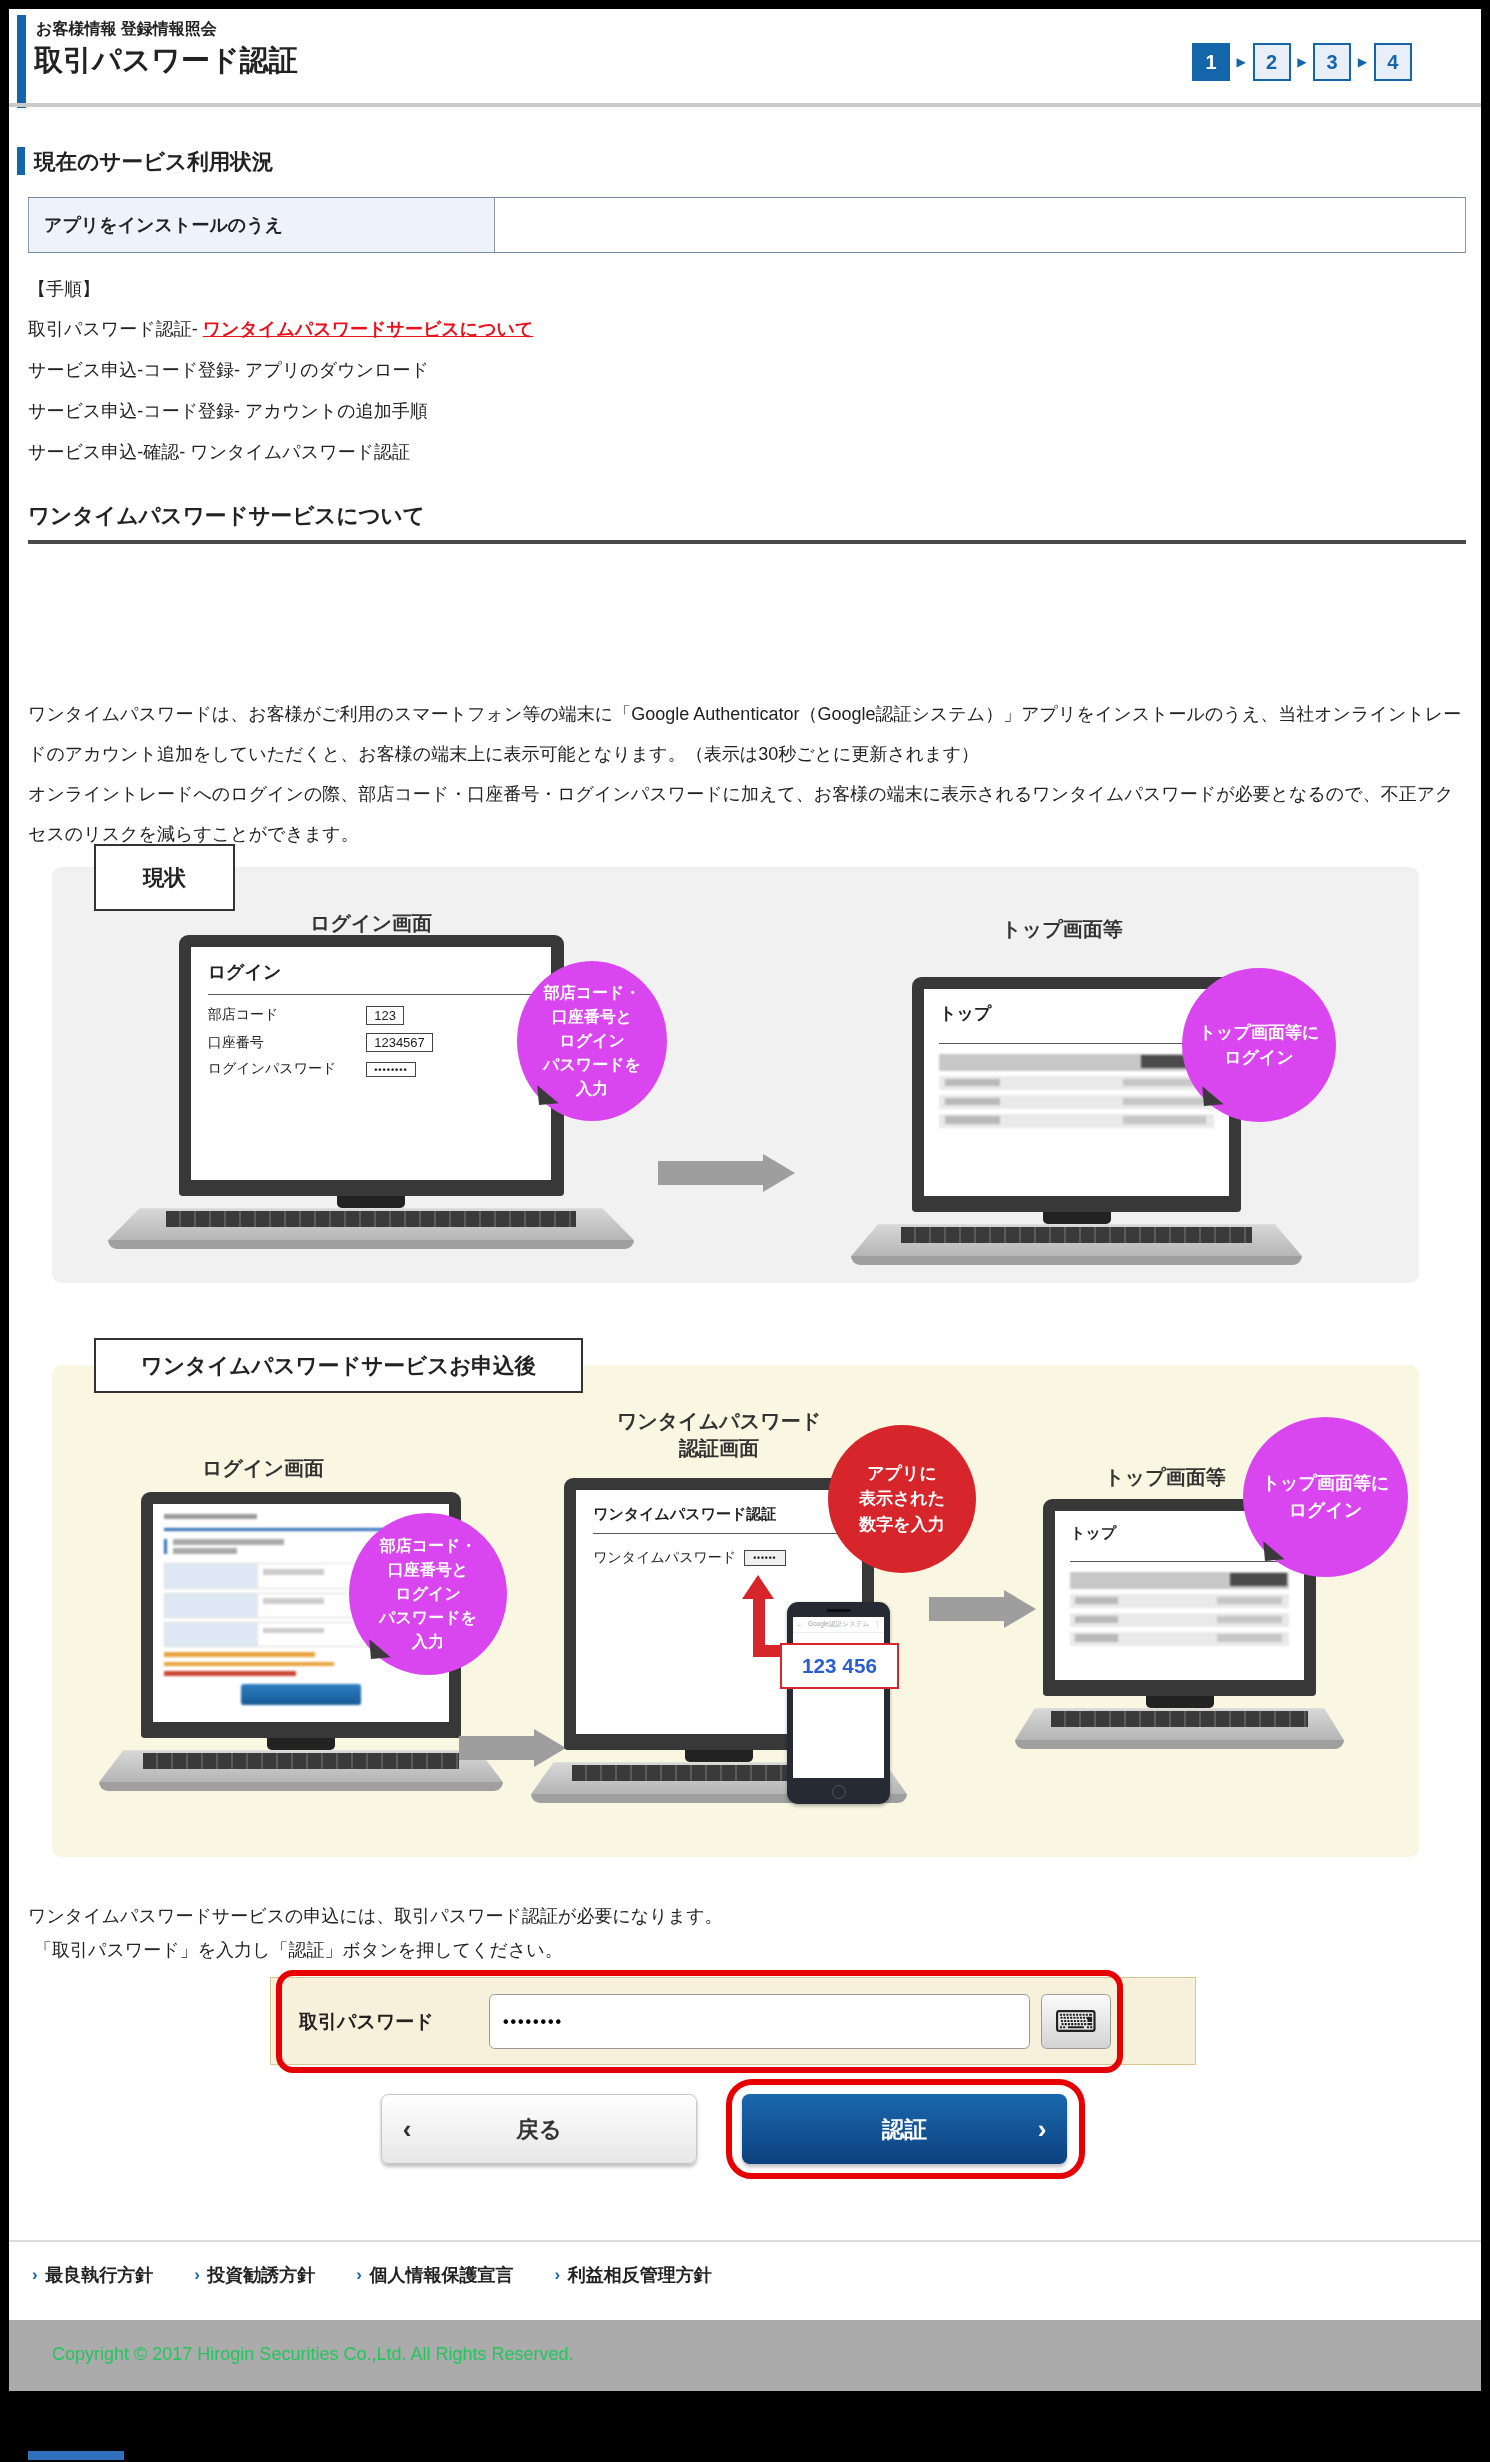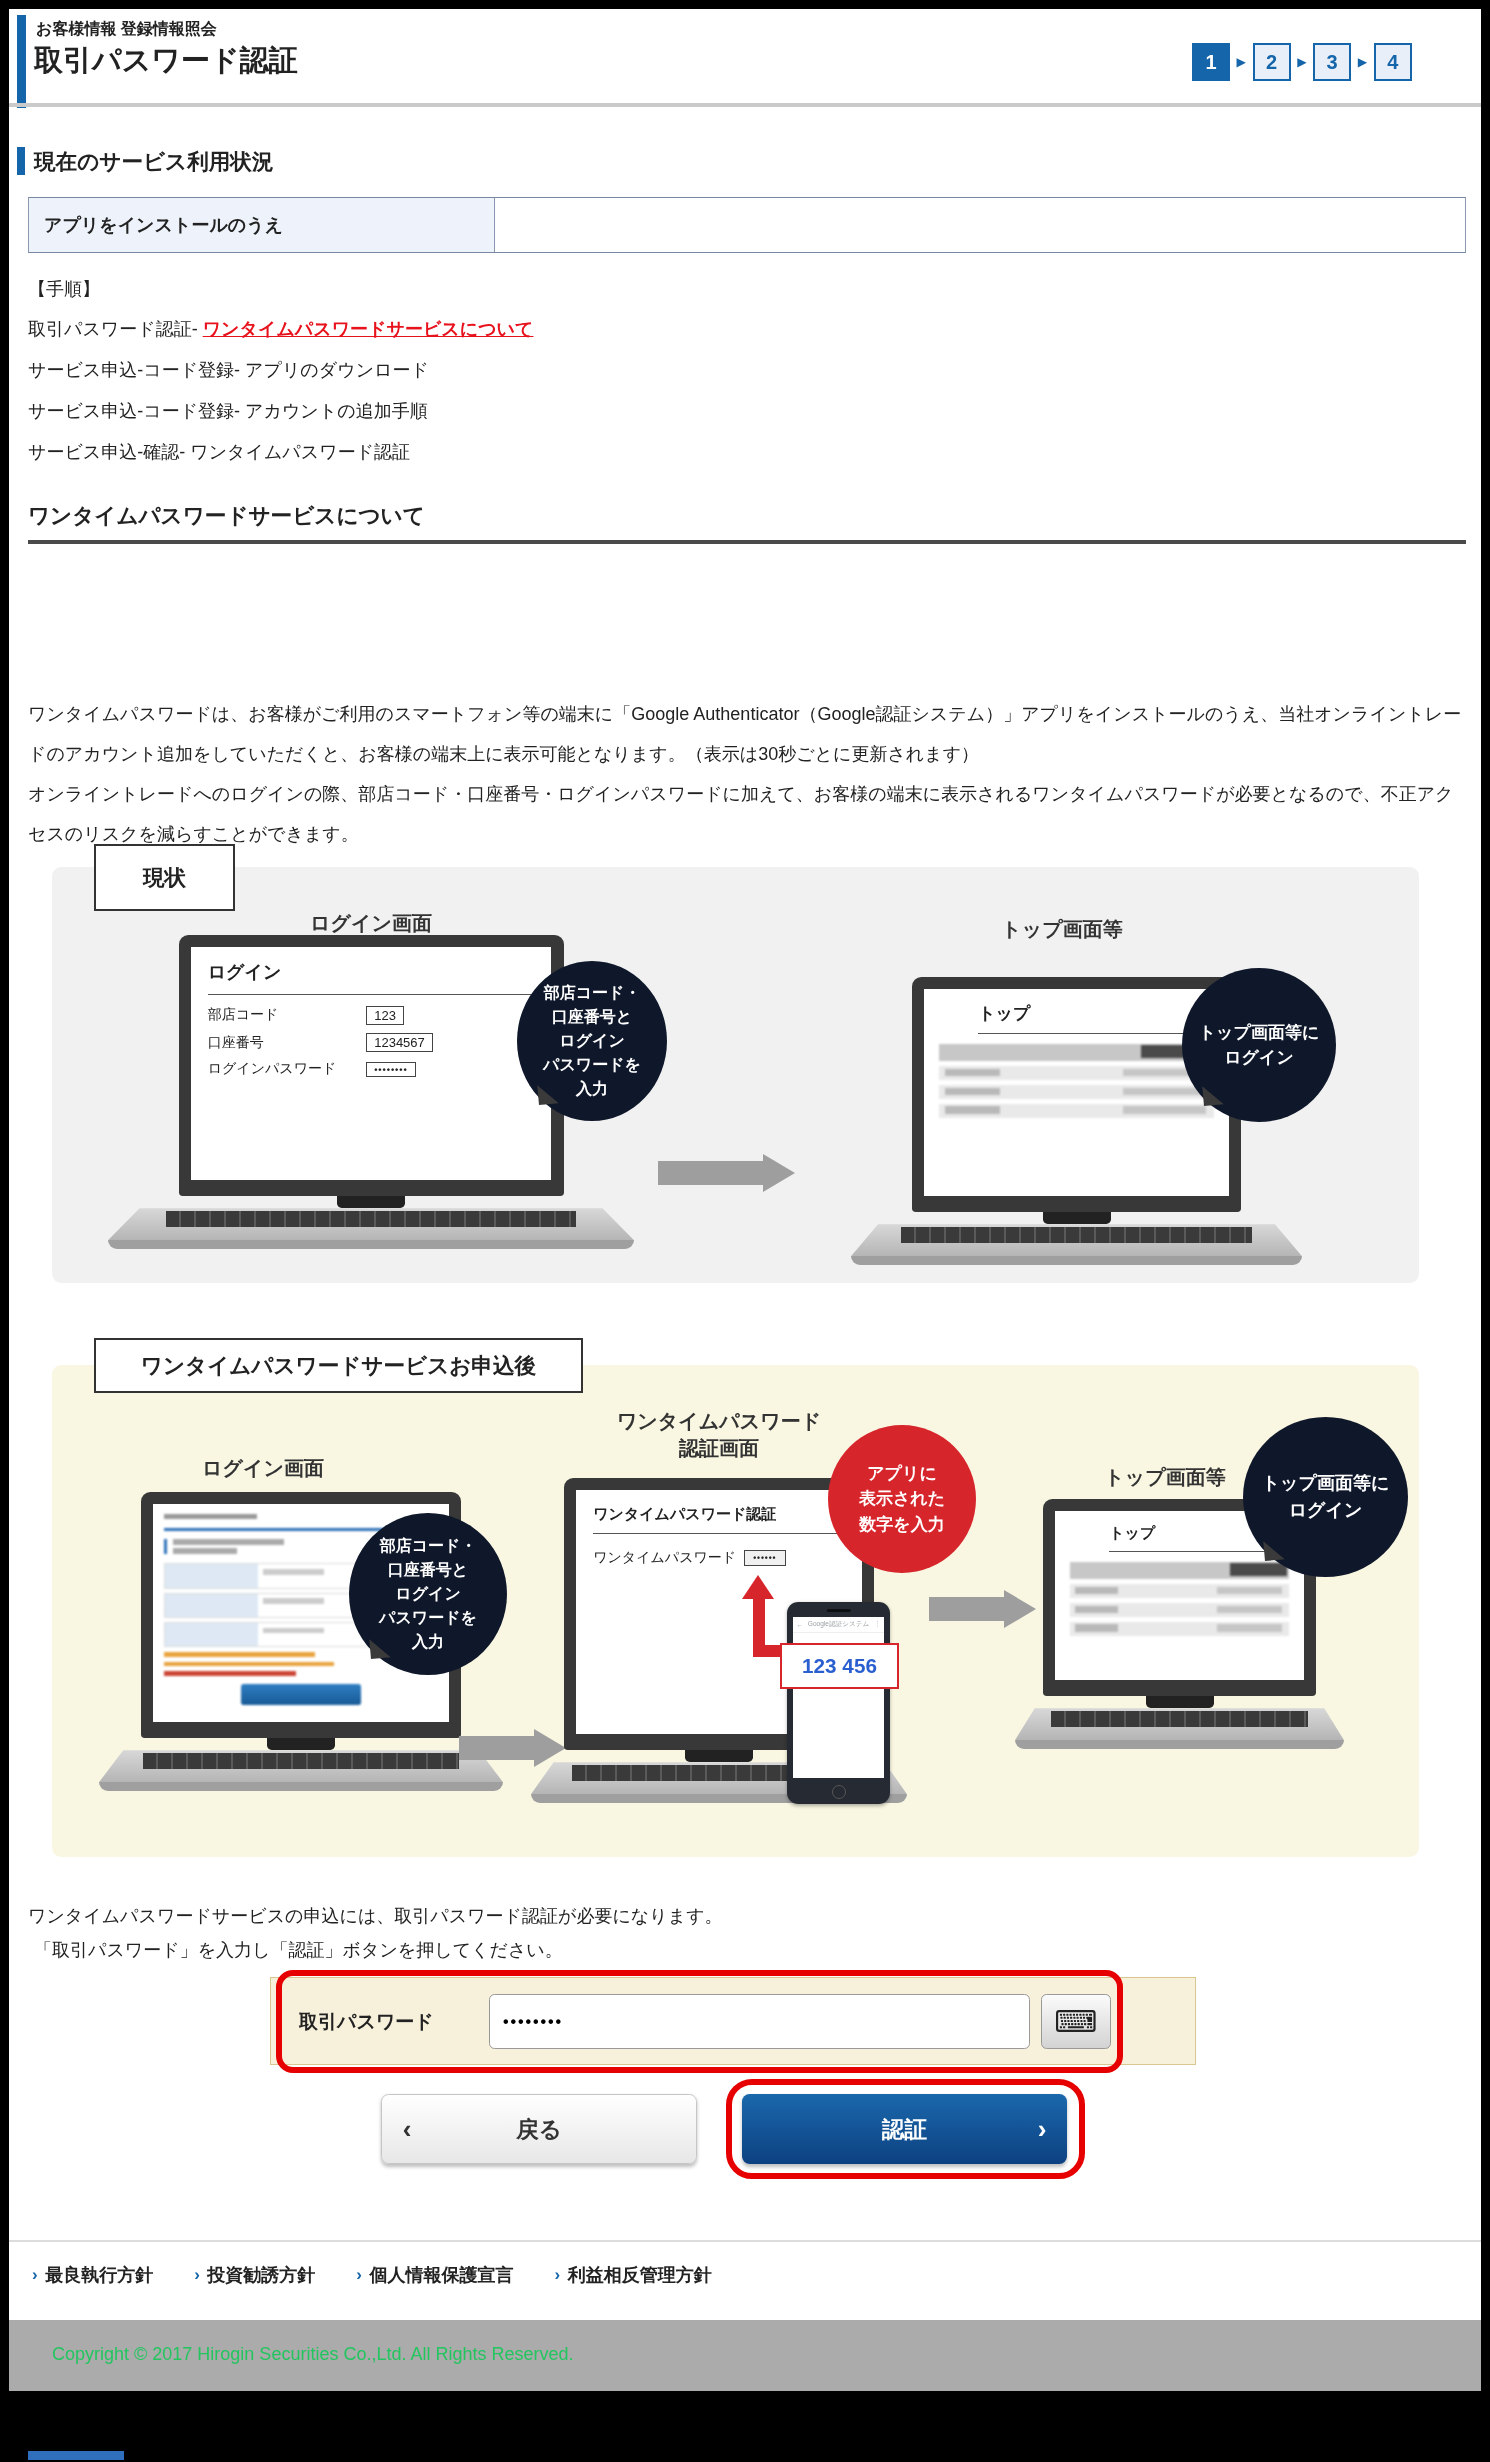--- a/index.html
+++ b/index.html
@@ -61,21 +61,21 @@
   
   .ml{padding:13px 17px;}
   .ml-title{font-size:18px;font-weight:bold;border-bottom:1.9px solid #555;padding-bottom:9.4px;margin-bottom:11.3px;}
   .ml-row{display:flex;align-items:center;margin-top:8.5px;font-size:14px;}
   .ml-label{width:158px;}
   .ml-box{border:1.9px solid #444;padding:0.9px 7.5px;font-size:13px;background:#fff;}
   .ml-box.dots{font-size:9.4px;letter-spacing:0.9px;font-weight:bold;}
 
   
   .mt{padding:13px 15px;}
-  .mt-title{font-size:17px;font-weight:bold;border-bottom:1.9px solid #555;padding-bottom:8px;margin-bottom:9.4px;margin-left:39px;}
+  .mt-title{font-size:17px;font-weight:bold;border-bottom:1.9px solid #555;padding-bottom:18px;margin-bottom:9.4px;}
   .blurred{filter:blur(1.2px);}
   .bt-head{height:17px;background:#c7c7c7;position:relative;margin-bottom:5.6px;}
   .bt-head::after{content:"";position:absolute;right:1.9px;top:1.9px;width:26%;height:13px;background:#4a4a4a;}
   .bt-row{height:14px;background:#e9e9e9;margin-bottom:4.7px;position:relative;}
   .bt-row::before{content:"";position:absolute;left:2%;top:2.8px;width:20%;height:7.5px;background:#b9b9b9;}
   .bt-row::after{content:"";position:absolute;right:3%;top:2.8px;width:30%;height:7.5px;background:#c6c6c6;}
 
   
   .mw{padding:9.4px 11.3px;filter:blur(0.9px);}
   .mw-crumb{width:34%;height:5.6px;background:#999;margin-bottom:8.5px;}
@@ -93,21 +93,21 @@
   
   .otp{padding:15px 17px;}
   .otp-title{font-size:15px;font-weight:bold;border-bottom:1.9px solid #555;padding-bottom:8.5px;margin-bottom:15px;}
   .otp-row{display:flex;align-items:center;font-size:14px;}
   .otp-box{margin-left:7.5px;border:1.9px solid #444;background:#f0f0f0;padding:1.9px 8.5px;font-size:8.5px;
            letter-spacing:0.9px;font-weight:bold;}
 
   
   .bubble{position:absolute;border-radius:50%;color:#fff;display:flex;flex-direction:column;
           justify-content:center;align-items:center;text-align:center;font-weight:bold;z-index:6;}
-  .bubble.dark{background:#0f172a;}
+  .bubble.dark{background:#d946ef;}
   .bubble.red{background:#d7252c;}
   .bubble .bl{line-height:1.5;font-size:16px;}
   .bubble.red .bl{font-size:17px;}
   .bubble::after{content:"";position:absolute;width:0;height:0;border:14px solid transparent;}
   .bubble.dark.tail-bl::after{left:7.5px;bottom:1.9px;border-top-color:#3a3a3a;transform:rotate(40deg);}
   .bubble.red.tail-bl::after{left:1.9px;bottom:15px;border-top-color:#d7252c;transform:rotate(55deg);}
 
   
   .garrow{position:absolute;}
   .garrow .bar{position:absolute;left:0;top:6.6px;height:24.4px;background:#9e9e9e;}

